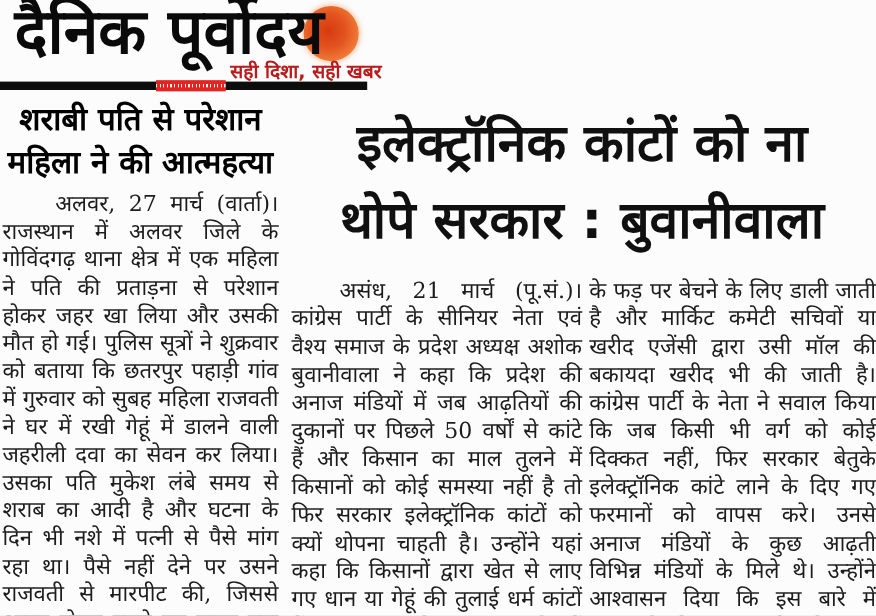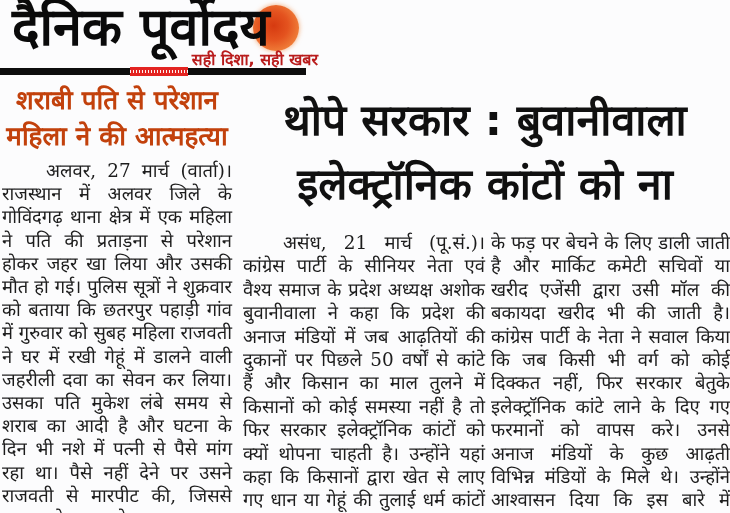--- a/index.html
+++ b/index.html
@@ -29,21 +29,21 @@
   .rule { position:absolute; left:0; top:68px; width:306px; height:7px; background:#0d0d0d; }
   .rule-badge {
     position:absolute; left:130px; top:-1px; width:58px; height:3px;
     border-top:3px solid #e32421; border-bottom:3px solid #e32421;
     background-color:#e32421;
     background-image:repeating-linear-gradient(90deg, rgba(255,255,255,.95) 0 1px, rgba(227,36,33,0) 1px 3px);
   }
   
   .left-headline {
     position:absolute; left:0; top:82px; width:234px; text-align:center;
-    font-size:26px; font-weight:bold; line-height:36px; color:#c2410c;
+    font-size:26px; font-weight:bold; line-height:36px; color:#000000;
   }
   .left-body {
     position:absolute; left:2px; top:159px; width:230px;
     font-size:18.4px; line-height:23.2px; text-align:justify; text-indent:44px;
     font-family:"DejaVu Serif", serif; color:#1c1c1c;
   }
   .dateline { font-weight:normal; }
   
   .main-headline {
     position:absolute; left:243px; top:88px; width:484px; text-align:center;
@@ -78,22 +78,22 @@
       <span style="display:block;">महिला ने की आत्महत्या</span>
     </h2>
     <p class="left-body" style="margin:0;">
       <span class="dateline">अलवर, 27 मार्च (वार्ता)।</span>
       <span>राजस्थान में अलवर जिले के गोविंदगढ़ थाना क्षेत्र में एक महिला ने पति की प्रताड़ना से परेशान होकर जहर खा लिया और उसकी मौत हो गई। पुलिस सूत्रों ने शुक्रवार को बताया कि छतरपुर पहाड़ी गांव में गुरुवार को सुबह महिला राजवती ने घर में रखी गेहूं में डालने वाली जहरीली दवा का सेवन कर लिया। उसका पति मुकेश लंबे समय से शराब का आदी है और घटना के दिन भी नशे में पत्नी से पैसे मांग रहा था। पैसे नहीं देने पर उसने राजवती से मारपीट की, जिससे आहत होकर उसने यह कदम उठा लिया।</span>
     </p>
   </section>
 
   <section>
     <h2 class="main-headline" style="margin:0;">
+      <span style="display:block;">इलेक्ट्रॉनिक कांटों को ना</span>
       <span style="display:block;">थोपे सरकार : बुवानीवाला</span>
-      <span style="display:block;">इलेक्ट्रॉनिक कांटों को ना</span>
     </h2>
     <p class="main-col main-col1" style="margin:0;">
       <span class="dateline">असंध, 21 मार्च (पू.सं.)।</span>
       <span>कांग्रेस पार्टी के सीनियर नेता एवं वैश्य समाज के प्रदेश अध्यक्ष अशोक बुवानीवाला ने कहा कि प्रदेश की अनाज मंडियों में जब आढ़तियों की दुकानों पर पिछले 50 वर्षों से कांटे हैं और किसान का माल तुलने में किसानों को कोई समस्या नहीं है तो फिर सरकार इलेक्ट्रॉनिक कांटों को क्यों थोपना चाहती है। उन्होंने यहां कहा कि किसानों द्वारा खेत से लाए गए धान या गेहूं की तुलाई धर्म कांटों में करवाकर ही फसल मंडी में आढ़तियों</span>
     </p>
     <p class="main-col main-col2" style="margin:0;">
       <span>के फड़ पर बेचने के लिए डाली जाती है और मार्किट कमेटी सचिवों या खरीद एजेंसी द्वारा उसी मॉल की बकायदा खरीद भी की जाती है। कांग्रेस पार्टी के नेता ने सवाल किया कि जब किसी भी वर्ग को कोई दिक्कत नहीं, फिर सरकार बेतुके इलेक्ट्रॉनिक कांटे लाने के दिए गए फरमानों को वापस करे। उनसे अनाज मंडियों के कुछ आढ़ती विभिन्न मंडियों के मिले थे। उन्होंने आश्वासन दिया कि इस बारे में मुख्यमंत्री से बात करके बीच का रास्ता निकलवाया जाएगा।</span>
     </p>
   </section>
 

